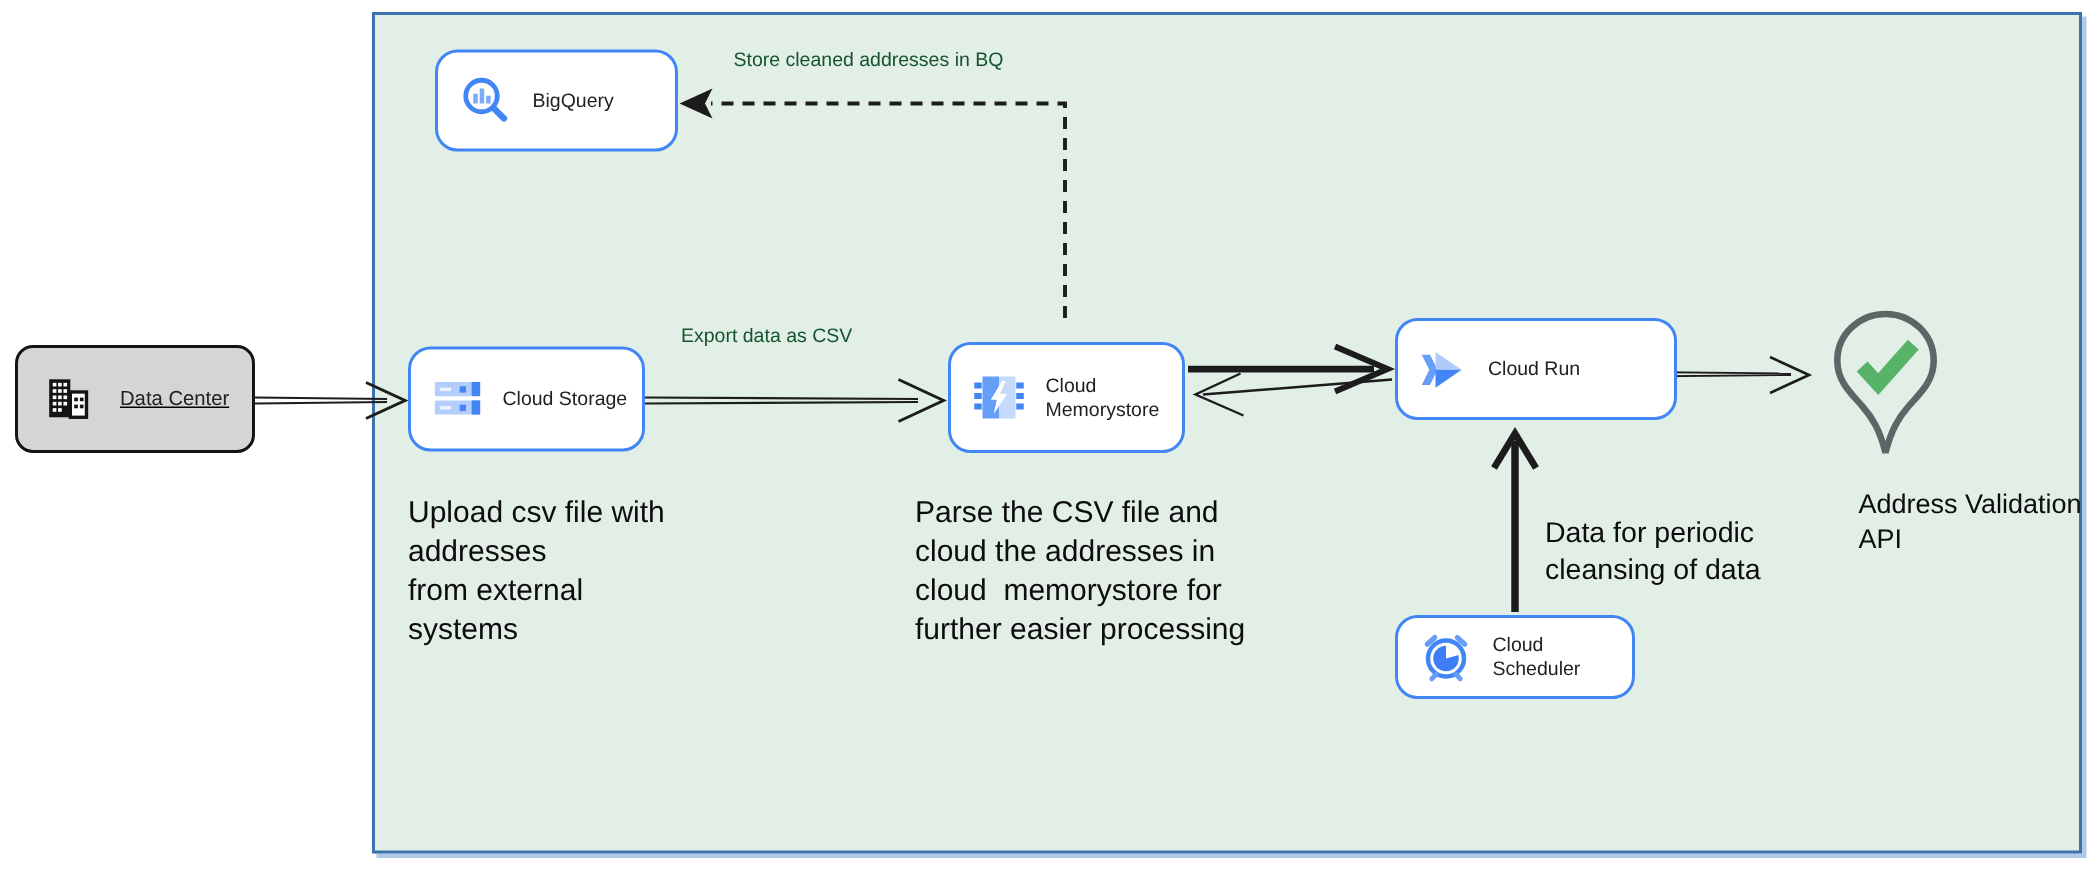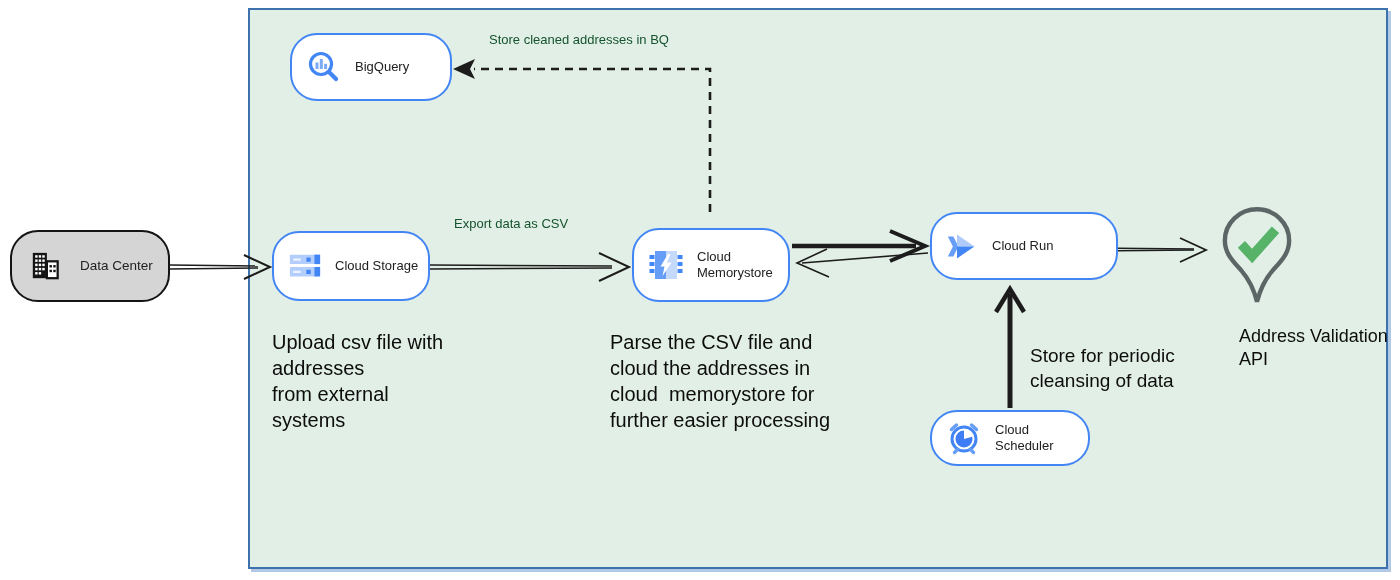--- a/index.html
+++ b/index.html
@@ -11,26 +11,26 @@
     position:absolute;left:248px;top:8px;width:1140px;height:561px;
     background:var(--container-fill,#e2efe6);
     border:2px solid var(--container-border,#3c73ae);
     box-shadow:3px 3px 0 rgba(125,165,210,.6);
     box-sizing:border-box;
   }
   .arrows{position:absolute;left:0;top:0;pointer-events:none;}
   .node{
     position:absolute;display:flex;align-items:center;gap:13px;
     background:#ffffff;border:2px solid var(--node-border,#4285f4);
-    border-radius:27px;box-sizing:border-box;padding-left:14px;
+    border-radius:15px;box-sizing:border-box;padding-left:14px;
   }
   .node .nlabel{font-size:13px;color:#212121;line-height:1.25;}
   .node-dc{
-    background:var(--dc-fill,#d5d5d5);border:2px solid #141414;border-radius:28px;
-    padding-left:18px;gap:20px;
+    background:var(--dc-fill,#d5d5d5);border:2px solid #141414;border-radius:12px;
+    padding-left:18px;gap:20px;text-decoration:underline;
   }
   .node-dc .nlabel{font-size:13.5px;}
   .icon{display:inline-flex;flex:0 0 auto;}
   .note{position:absolute;color:#0d0d0d;font-size:20px;line-height:26px;}
   .note .note-line{white-space:pre;display:block;}
   .edge-label{position:absolute;color:#14532d;font-size:13px;white-space:pre;}
   .small-note{font-size:19px;line-height:25px;}
   .avp-label{font-size:18px;line-height:23px;}
   .pin-wrap{position:absolute;left:1220px;top:206px;}
 </style>
@@ -205,21 +205,21 @@
     </span>
   </div>
   <div class="note avp-label" style="left:1239px;top:325px">
     <span class="note-line">Address Validation</span>
     <span class="note-line">API</span>
   </div>
 
   <div class="edge-label" style="left:489px;top:32px">Store cleaned addresses in BQ</div>
   <div class="edge-label" style="left:454px;top:216px">Export data as CSV</div>
   <div class="note small-note" style="left:1030px;top:343px">
-    <span class="note-line">Store for periodic</span>
+    <span class="note-line">Data for periodic</span>
     <span class="note-line">cleansing of data</span>
   </div>
 
   <div class="note" style="left:272px;top:329px">
     <span class="note-line">Upload csv file with</span>
     <span class="note-line">addresses</span>
     <span class="note-line">from external</span>
     <span class="note-line">systems</span>
   </div>
   <div class="note" style="left:610px;top:329px">

